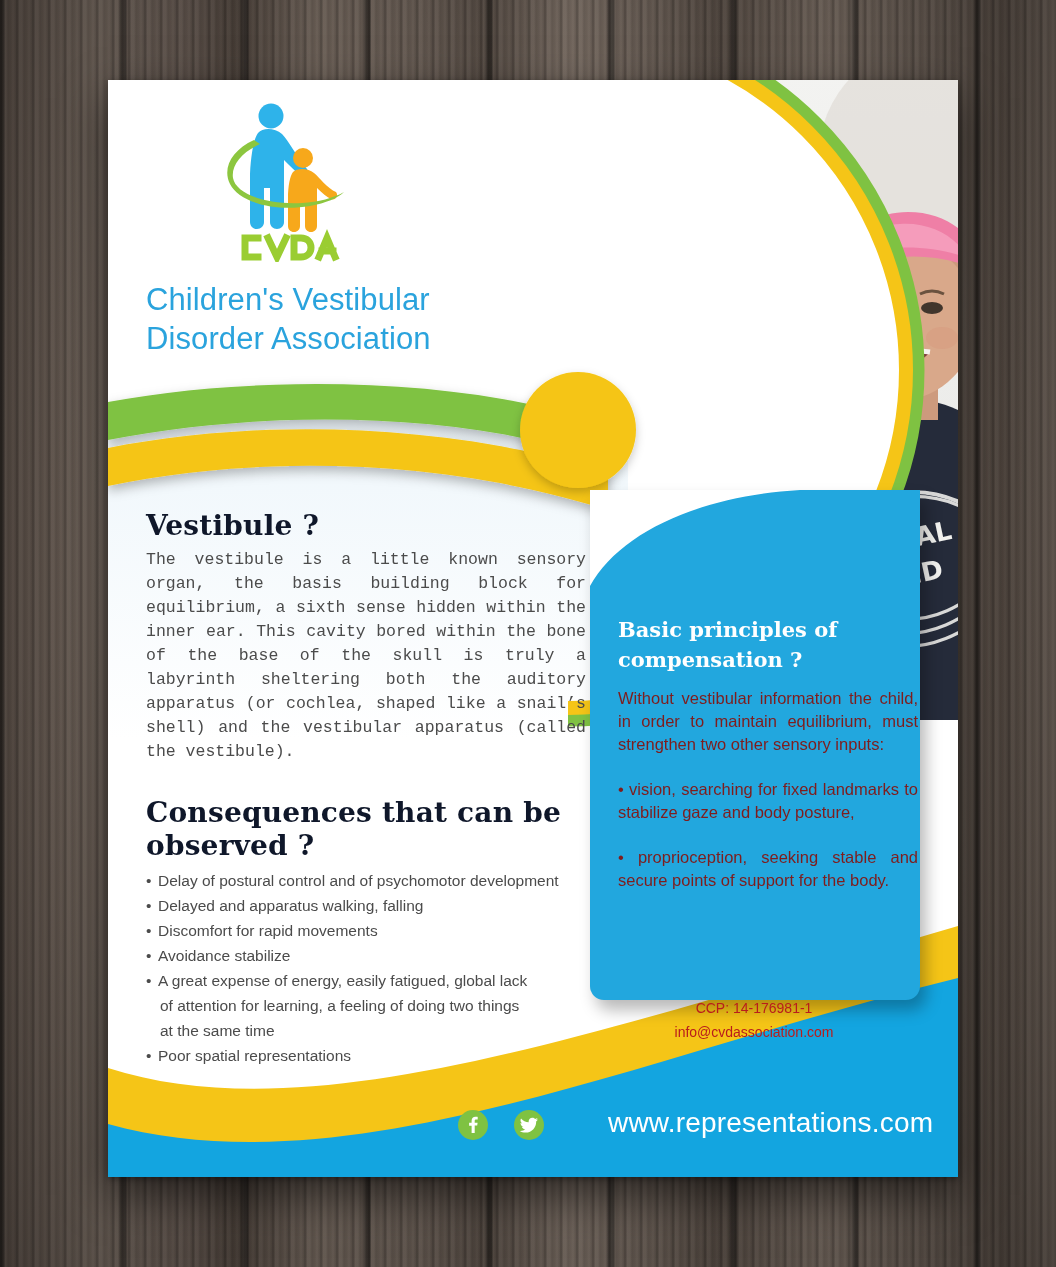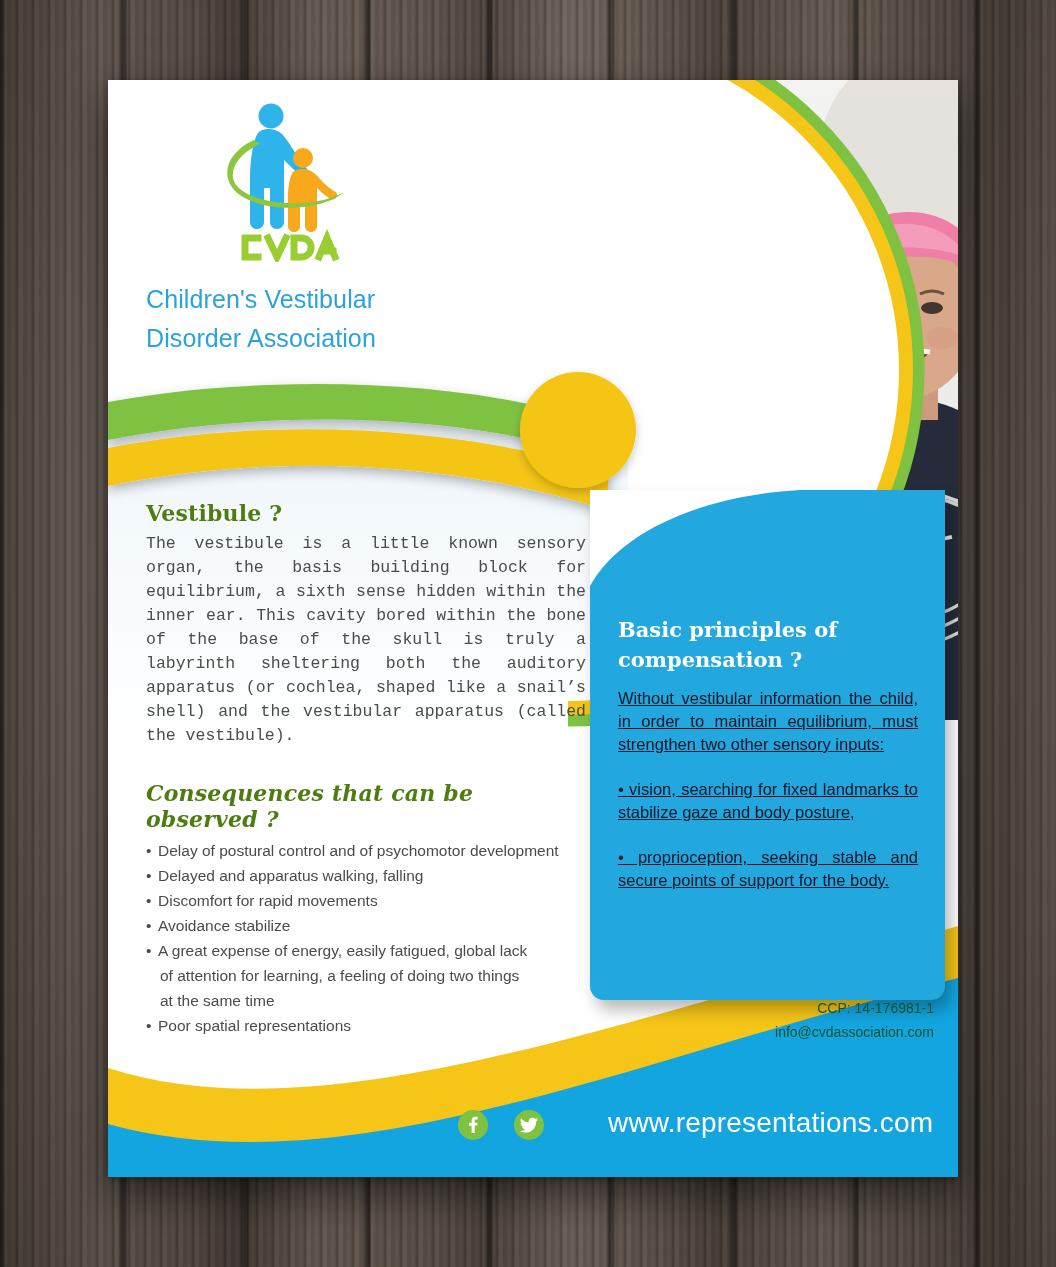--- a/index.html
+++ b/index.html
@@ -41,71 +41,71 @@
   }
   .flyer-svg{position:absolute;inset:0;width:850px;height:1097px;}
 
   
   .logo{position:absolute;left:110px;top:22px;width:130px;height:160px;}
   .logo svg{width:130px;height:160px;display:block;}
 
   
   .org-title{
     position:absolute;left:38px;top:200px;width:420px;
-    color:#2aa3dd;font-size:25px;line-height:39px;
+    color:#2aa3dd;font-size:31px;line-height:39px;
     font-family:"Liberation Sans", sans-serif;
     letter-spacing:.1px;
   }
 
   
   .left-col{position:absolute;left:38px;top:420px;width:440px;}
   .sec-head{
-    color:#4d7c0f;font-size:22px;font-weight:bold;
+    color:#0f172a;font-size:28px;font-weight:bold;
     font-family:"DejaVu Serif", serif;
-    margin:0 0 6px 0;letter-spacing:.2px;
+    margin:9px 0 6px 0;letter-spacing:.2px;
   }
   .body-text{
     color:#4b4b4b;font-size:16.5px;line-height:24px;
     text-align:justify;margin:0;
     font-family:Liberation Mono, monospace;
   }
-  .sec-head-2{margin-top:32px;font-style:italic;}
+  .sec-head-2{margin-top:32px;}
   .bullets{list-style:none;margin:4px 0 12px 0;padding:0;}
   .bullets li{
     color:#4b4b4b;font-size:15.5px;line-height:25px;
     padding-left:12px;position:relative;white-space:pre;
   }
   .bullets li.bul::before{
     content:"\2022";position:absolute;left:0;top:0;color:#4b4b4b;
   }
   .bullets li.cont{padding-left:14px;}
 
   
   .panel{
-    position:absolute;left:482px;top:410px;width:355px;height:510px;
+    position:absolute;left:482px;top:410px;width:330px;height:510px;
     background:#22a7de;
     border-radius:0 0 14px 14px;
     box-shadow:6px 10px 16px rgba(0,0,0,.28);
     overflow:hidden;
   }
   .panel-mask{position:absolute;left:0;top:0;width:350px;height:120px;}
   .panel-inner{position:absolute;left:28px;top:125px;width:300px;}
   .panel-head{
     color:#ffffff;font-size:21px;font-weight:bold;line-height:30px;
     font-family:"DejaVu Serif", serif;margin:0 0 12px 0;
   }
   .panel-text{
-    color:#0f172a;font-size:16.5px;line-height:23px;text-align:justify;
-    margin:12px 0 22px 0;font-family:"Liberation Sans", sans-serif;text-decoration:underline;
+    color:#7f1d1d;font-size:16.5px;line-height:23px;text-align:justify;
+    margin:12px 0 22px 0;font-family:"Liberation Sans", sans-serif;
   }
 
   
   .ccp{
-    position:absolute;right:24px;top:916px;width:360px;text-align:right;
-    color:#14532d;font-size:14px;line-height:24px;
+    position:absolute;right:24px;top:916px;width:360px;text-align:center;
+    color:#b91c1c;font-size:14px;line-height:24px;
     font-family:"Liberation Sans", sans-serif;
   }
   .social{position:absolute;left:350px;top:1030px;}
   .social .circ{
     display:inline-block;width:30px;height:30px;border-radius:50%;
     background:#7fc242;margin-right:22px;vertical-align:middle;position:relative;
   }
   .social .circ svg{position:absolute;left:0;top:0;}
   .site{
     position:absolute;left:500px;top:1027px;

